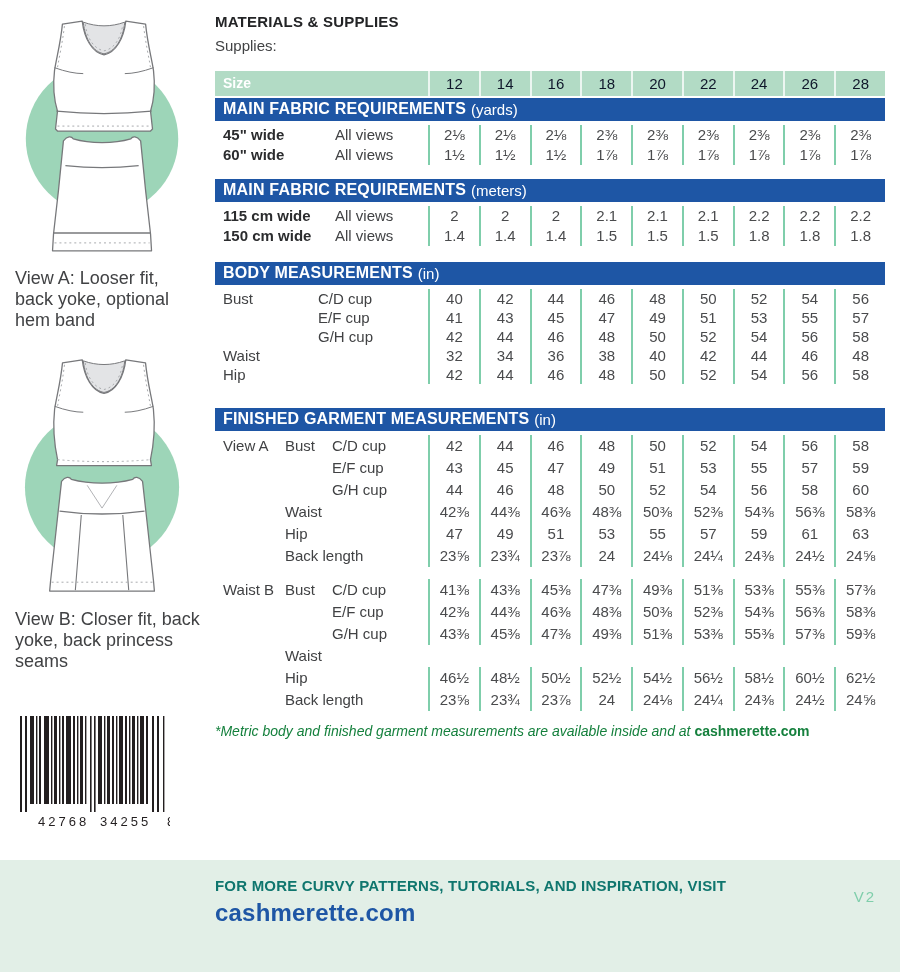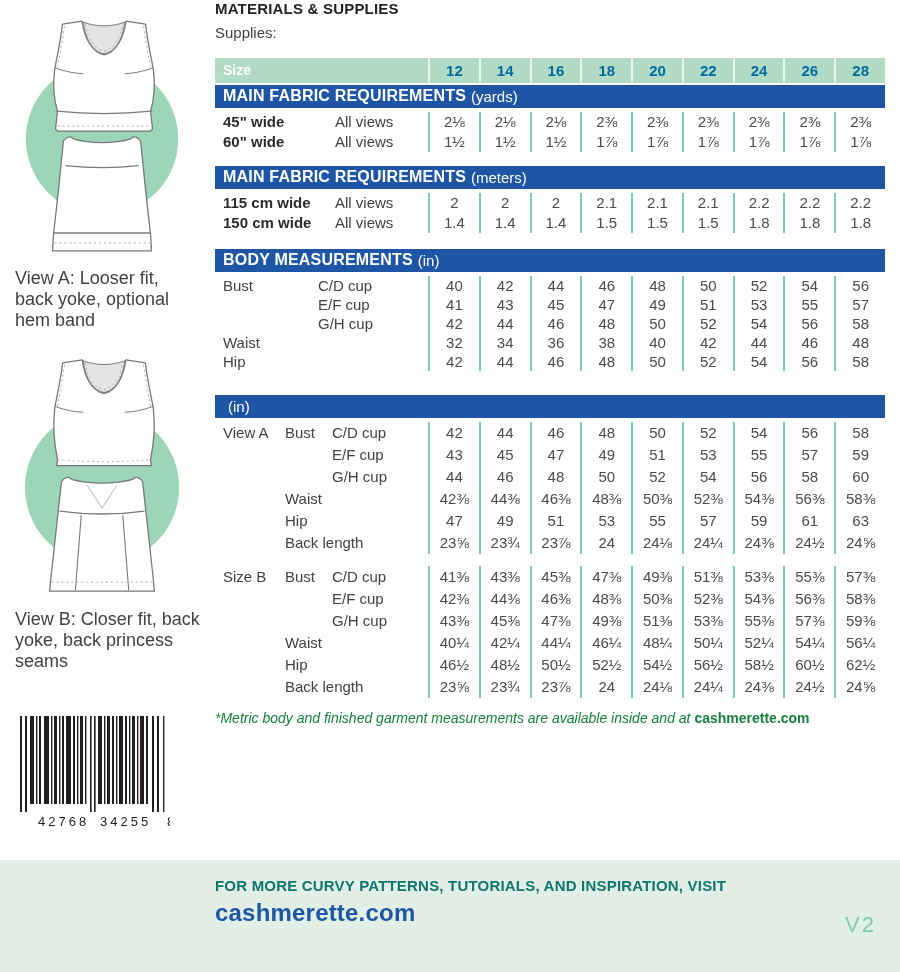--- a/index.html
+++ b/index.html
@@ -8,34 +8,34 @@
     font-family:"Liberation Sans", sans-serif;
     color:#414244;-webkit-font-smoothing:antialiased;
   }
   .page{width:900px;height:860px;display:flex;overflow:hidden;}
   
   .left{width:215px;flex-shrink:0;padding-top:10px;}
   .illo{margin-left:6px;}
   .caption{margin:6px 0 0 15px;font-size:18px;line-height:21px;color:#414244;width:185px;}
   .barcode-wrap{margin:44px 0 0 20px;}
   
-  .right{flex:1;padding:0 15px 0 0;}
+  .right{flex:1;padding:13px 15px 0 0;}
   .mat-title{font-size:15px;font-weight:700;color:#232426;margin:0 0 6px 0;letter-spacing:.2px;}
   .mat-row{display:flex;font-size:15px;line-height:19.5px;margin-bottom:2px;}
   .mat-label{width:76px;flex-shrink:0;color:#414244;}
   .mat-text{flex:1;color:#414244;}
   
   .trow,.size-row,.bar{display:flex;align-items:center;}
   .size-row{height:25px;background:#b2dbc5;margin-top:15px;padding-left:8px;}
   .size-label{width:205px;flex-shrink:0;color:#ffffff;font-weight:700;font-size:14px;}
   .cells{display:flex;flex:1;height:100%;align-items:center;}
   .cell{flex:1;text-align:center;font-size:15px;color:#4a4b4d;height:100%;
         display:flex;align-items:center;justify-content:center;
         border-left:2px solid #7fceab;}
-  .size-row .cell{border-left:2px solid rgba(255,255,255,.75);color:#0369a1;font-weight:700;font-size:15px;}
+  .size-row .cell{border-left:2px solid rgba(255,255,255,.75);color:#0f172a;font-weight:400;font-size:15px;}
   .bar{height:23px;background:#1e56a5;color:#ffffff;padding-left:8px;margin-top:2px;}
   .bar-title{font-weight:700;font-size:16px;letter-spacing:.2px;}
   .bar-unit{font-weight:400;font-size:15px;margin-left:5px;}
   .rows{padding-top:4px;}
   .trow{padding-left:8px;}
   .labels{display:flex;width:205px;flex-shrink:0;}
   .labels span{white-space:nowrap;overflow:visible;font-size:15px;color:#414244;}
   .t-fabric .trow{height:20px;}
   .t-body .trow{height:19px;}
   .t-fin .trow{height:22px;}
@@ -48,21 +48,21 @@
   .t-fin .l2{width:47px;}
   .t-fin .l3{width:96px;}
   .mb14{margin-bottom:14px;} .mb16{margin-bottom:16px;} .mb24{margin-bottom:24px;} .mb8{margin-bottom:8px;}
   .footnote{margin:12px 0 0 0;font-size:14px;color:#15803d;}
   .footnote .fn-italic{font-style:italic;}
   .footnote .fn-site{font-style:normal;font-weight:600;}
   
   .footer{width:900px;height:112px;background:#e2efe7;position:relative;box-sizing:border-box;padding:17px 0 0 215px;}
   .footer-line1{color:#0f766e;font-weight:700;font-size:15px;letter-spacing:.2px;}
   .footer-line2{color:#1e56a5;font-weight:800;font-size:24px;margin-top:5px;letter-spacing:.2px;}
-  .footer-version{position:absolute;right:24px;top:52px;color:#7fceab;font-size:22px;letter-spacing:2px;}
+  .footer-version{position:absolute;right:24px;top:28px;color:#7fceab;font-size:15px;letter-spacing:2px;}
   svg text{font-family:"Liberation Sans",sans-serif;}
 </style>
 </head>
 <body>
 
 <div class="page">
 
   <aside class="left">
 
     <div class="illo">
@@ -363,20 +363,21 @@
                 <div class="cell">52</div>
                 <div class="cell">54</div>
                 <div class="cell">56</div>
                 <div class="cell">58</div>
               </div>
             </div>
           </div>
         </div>
         <div class="tsec t-fin mb8">
           <div class="bar">
+            <span class="bar-title">FINISHED GARMENT MEASUREMENTS</span>
             <span class="bar-unit">(in)</span>
           </div>
           <div class="rows">
             <div class="trow">
               <div class="labels">
                 <span class="l1">View A</span>
                 <span class="l2">Bust</span>
                 <span class="l3">C/D cup</span>
               </div>
               <div class="cells">
@@ -476,21 +477,21 @@
                 <div class="cell">24</div>
                 <div class="cell">24⅛</div>
                 <div class="cell">24¼</div>
                 <div class="cell">24⅜</div>
                 <div class="cell">24½</div>
                 <div class="cell">24⅝</div>
               </div>
             </div>
             <div class="trow gap">
               <div class="labels">
-                <span class="l1">Size B</span>
+                <span class="l1">Waist B</span>
                 <span class="l2">Bust</span>
                 <span class="l3">C/D cup</span>
               </div>
               <div class="cells">
                 <div class="cell">41⅜</div>
                 <div class="cell">43⅜</div>
                 <div class="cell">45⅜</div>
                 <div class="cell">47⅜</div>
                 <div class="cell">49⅜</div>
                 <div class="cell">51⅜</div>
@@ -534,31 +535,20 @@
                 <div class="cell">57⅜</div>
                 <div class="cell">59⅜</div>
               </div>
             </div>
             <div class="trow">
               <div class="labels">
                 <span class="l1"></span>
                 <span class="l2">Waist</span>
                 <span class="l3"></span>
               </div>
-              <div class="cells">
-                <div class="cell">40¼</div>
-                <div class="cell">42¼</div>
-                <div class="cell">44¼</div>
-                <div class="cell">46¼</div>
-                <div class="cell">48¼</div>
-                <div class="cell">50¼</div>
-                <div class="cell">52¼</div>
-                <div class="cell">54¼</div>
-                <div class="cell">56¼</div>
-              </div>
             </div>
             <div class="trow">
               <div class="labels">
                 <span class="l1"></span>
                 <span class="l2">Hip</span>
                 <span class="l3"></span>
               </div>
               <div class="cells">
                 <div class="cell">46½</div>
                 <div class="cell">48½</div>

